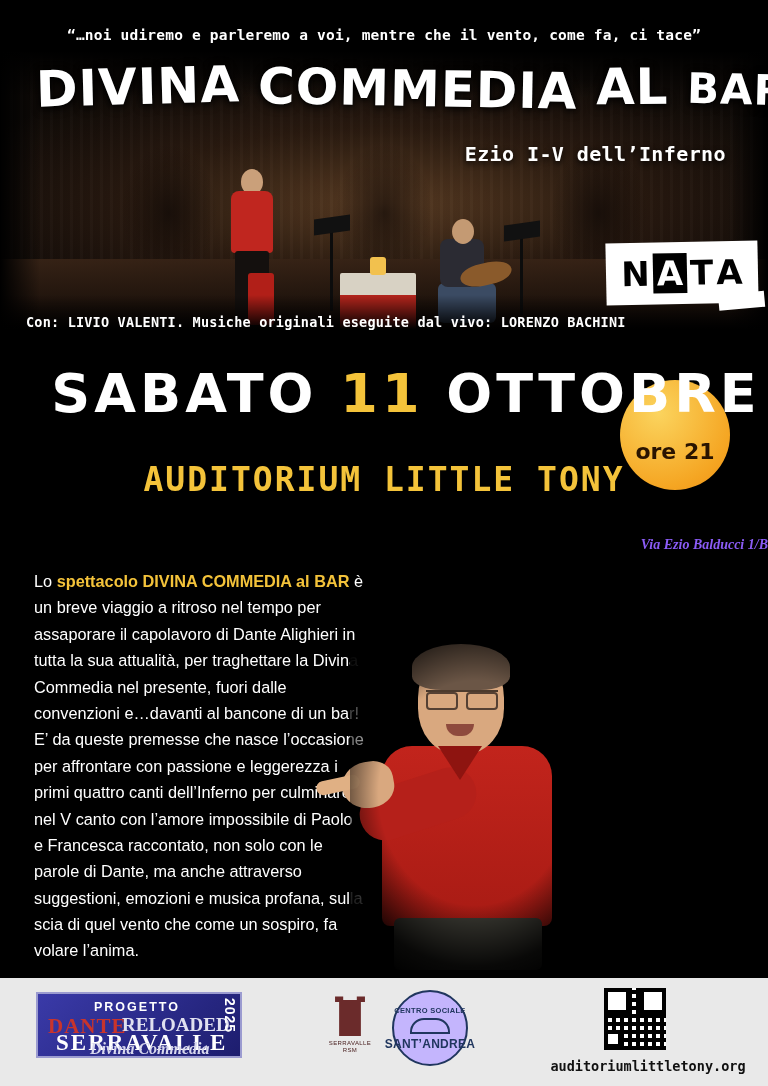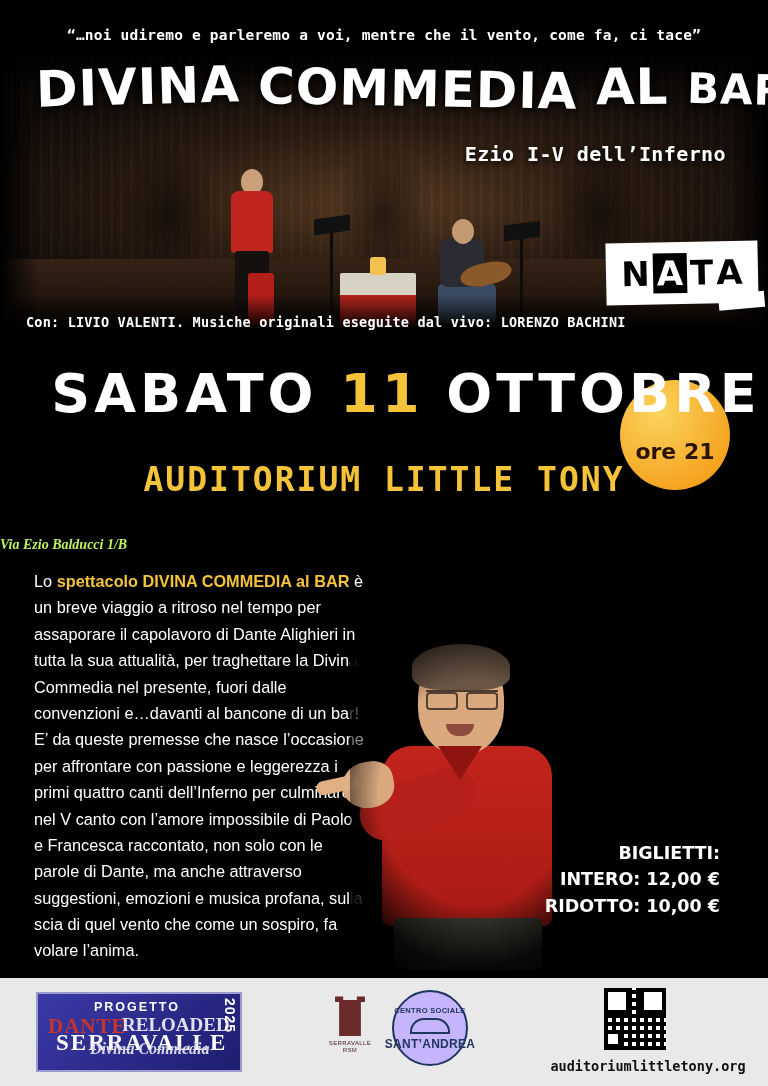--- a/index.html
+++ b/index.html
@@ -188,22 +188,22 @@
     color: #f4c33a;
     font-family: "DejaVu Sans Mono", monospace;
     font-weight: bold;
     font-size: 33px;
     letter-spacing: 2px;
     line-height: 1.22;
     z-index: 4;
   }
   .address {
     position: absolute; left: 0; top: 537px; width: 768px;
-    text-align: left;
-    color: #bef264;
+    text-align: right;
+    color: #8b5cf6;
     font-size: 14px;
     font-style: italic;
     font-family: "Liberation Serif", serif;
     font-weight: bold;
   }
 
   
   .body-text {
     position: absolute; left: 34px; top: 568px; width: 330px;
     font-size: 16.3px;
@@ -293,21 +293,21 @@
     line-height: 1.5;
     z-index: 5;
   }
 
   
   .footer {
     position: absolute; left: 0; bottom: 0; width: 768px; height: 108px;
     background: #e9e9e9;
   }
   .logo-dante {
-    position: absolute; left: 36px; top: 14px; width: 206px; height: 80px;
+    position: absolute; left: 36px; top: 14px; width: 206px; height: 66px;
     background: linear-gradient(135deg, #3a3aa8 0%, #1d1d6e 100%);
     border: 2px solid #9b9bd0;
     overflow: hidden;
   }
   .logo-dante .prog {
     position:absolute; left: 56px; top: 6px; color:#fff; font-size: 12.5px; font-weight: bold;
     letter-spacing: 2px; font-family: "Liberation Sans", sans-serif;
   }
   .logo-dante .l1 {
     position:absolute; left: 10px; top: 20px; color:#c8342c; font-size: 21px; font-weight: bold;
@@ -460,25 +460,20 @@
     <div class="pants"></div>
     <div class="head"></div>
     <div class="hair"></div>
     <div class="glasses"></div>
     <div class="mouth"></div>
     <div class="collar"></div>
     <div class="fade"></div>
   </div>
 
 
-  <div class="tickets">
-    <div>BIGLIETTI:</div>
-    <div>INTERO: 12,00 €</div>
-    <div>RIDOTTO: 10,00 €</div>
-  </div>
 
   <div class="footer">
     <div class="logo-dante">
       <div class="prog">PROGETTO</div>
       <div class="l1">DANTE</div>
       <div class="l2">RELOADED</div>
       <div class="l3">SERRAVALLE</div>
       <div class="l4">Divina Commedia</div>
       <div class="year">2025</div>
     </div>

